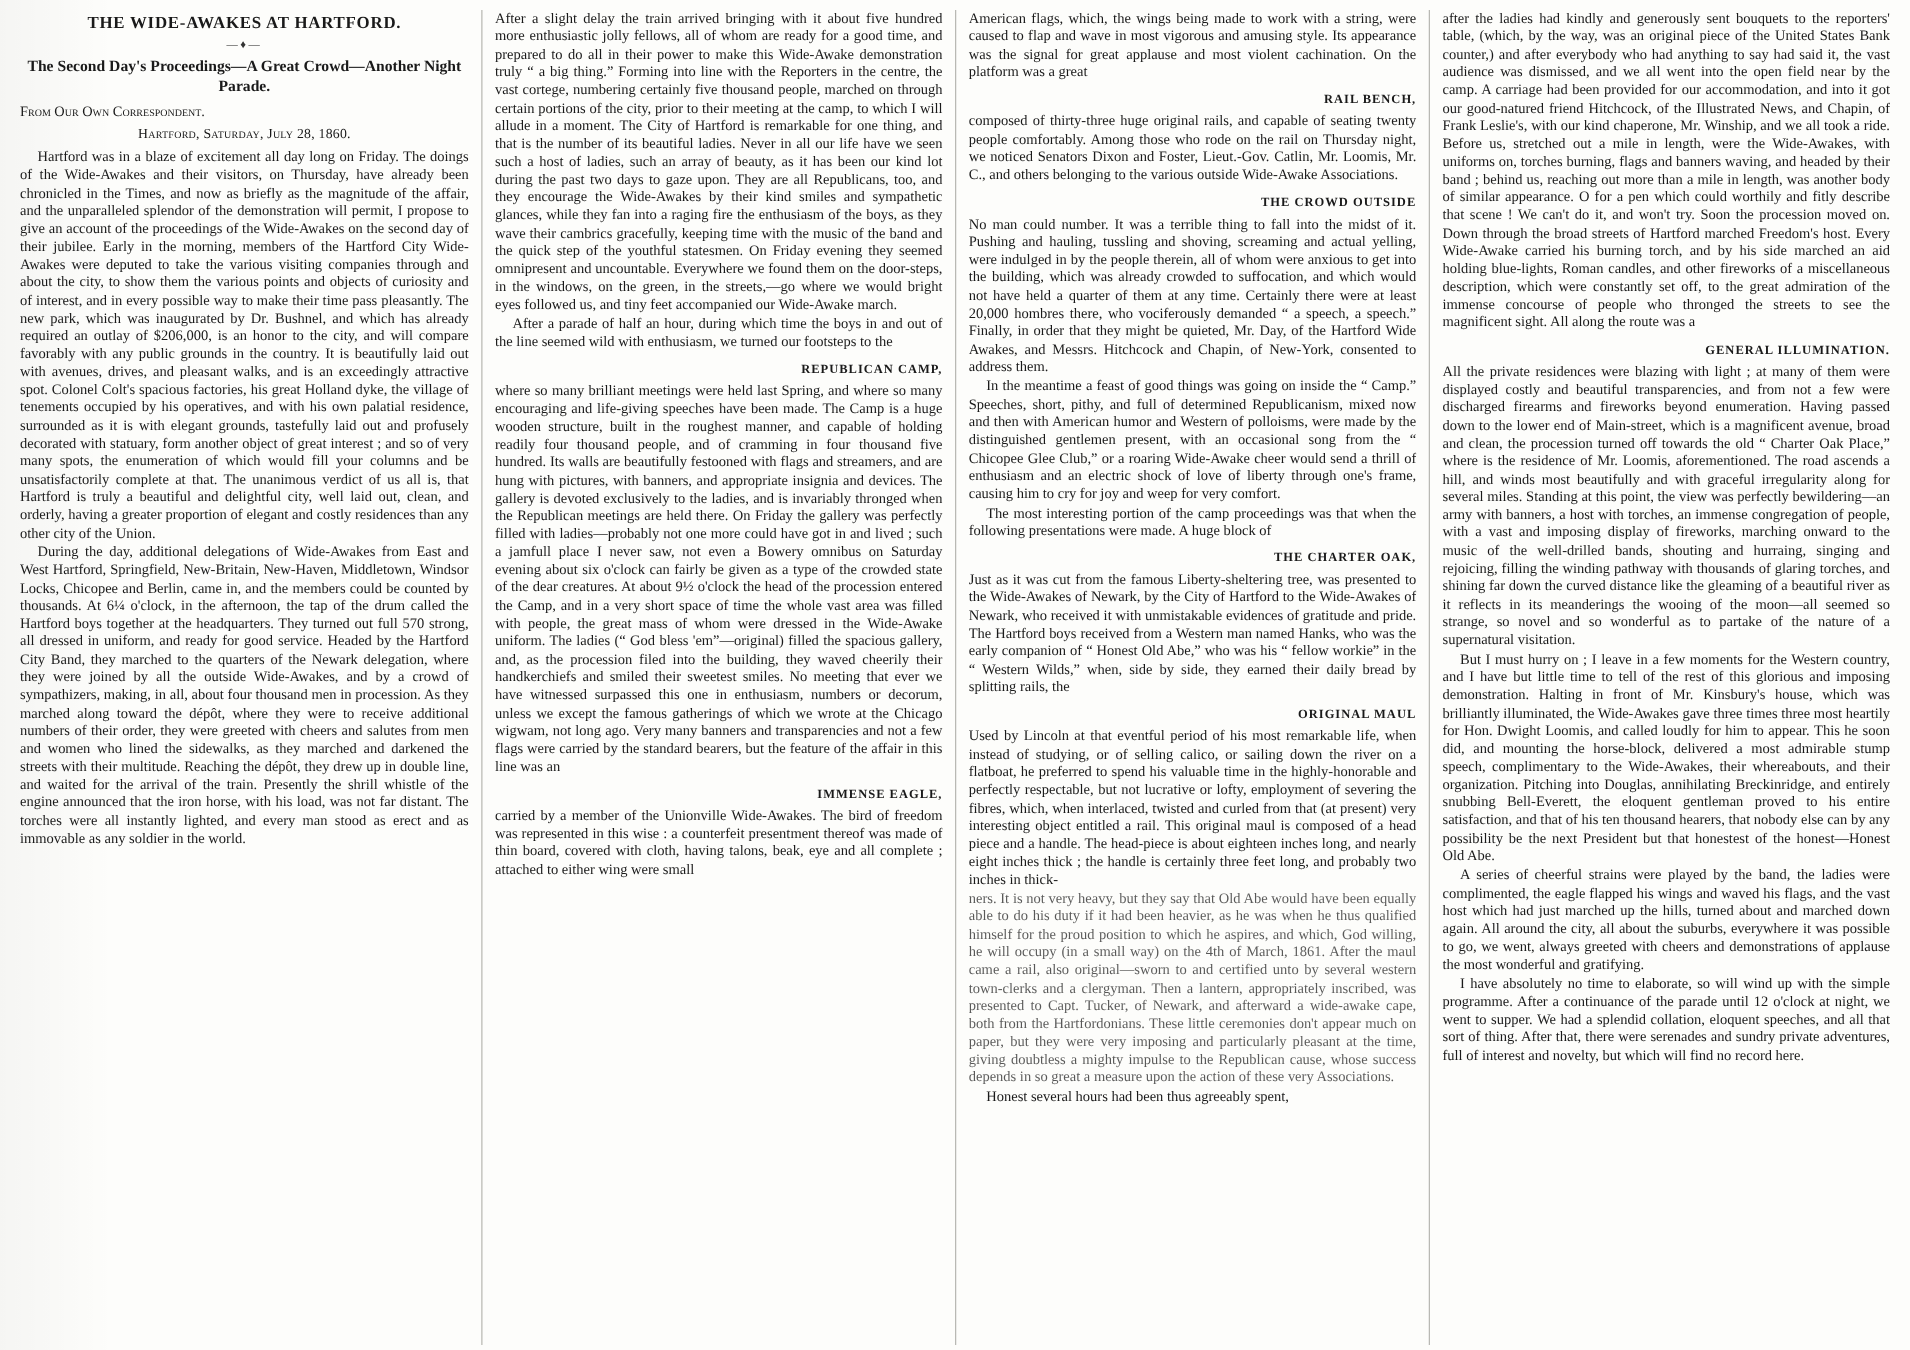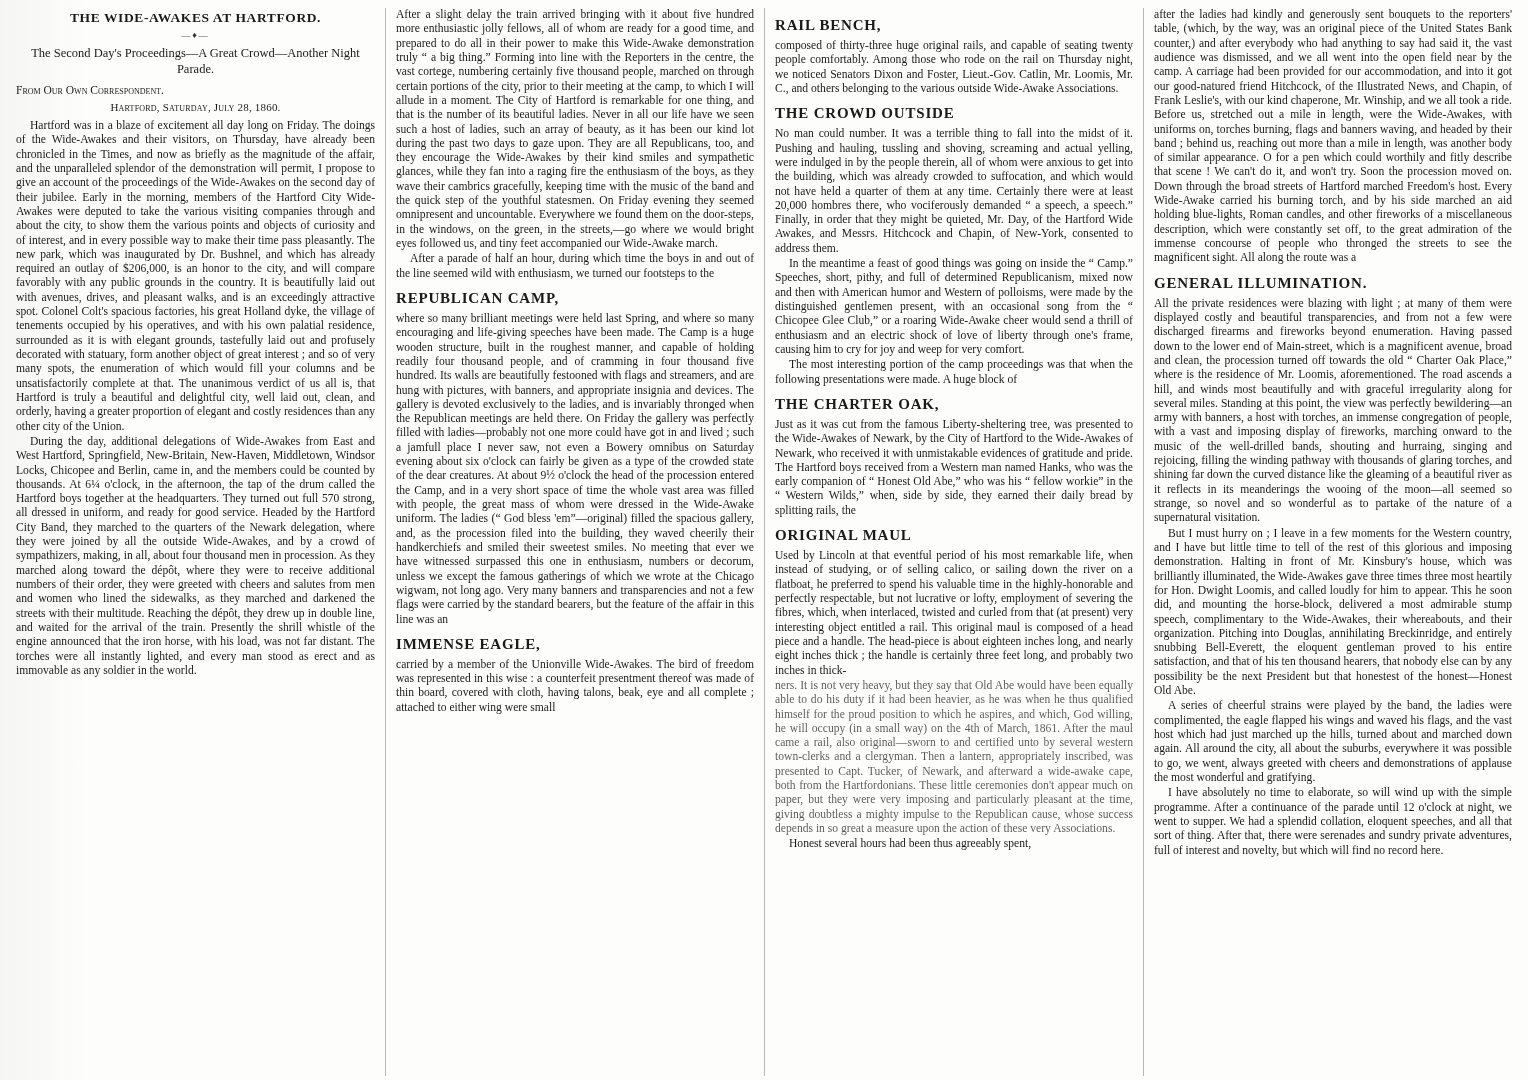--- a/index.html
+++ b/index.html
@@ -53,41 +53,41 @@
   }
   .rule-orn {
     text-align: center;
     font-size: 9px;
     letter-spacing: 2px;
     margin: -2px 0 5px 0;
     color: #333;
   }
   .subhead {
     text-align: center;
-    font-weight: normal;
+    font-weight: bold;
     font-size: 12.5px;
     line-height: 1.28;
     margin: 0 0 7px 0;
   }
   .byline {
     font-size: 11.5px;
     margin: 4px 0 5px 0;
     font-variant: small-caps;
   }
   .dateline {
     text-align: center;
     font-size: 11px;
     margin: 0 0 6px 0;
     font-variant: small-caps;
     letter-spacing: 0.2px;
   }
   .subsec {
-    text-align: left;
+    text-align: right;
     font-weight: bold;
-    font-size: 15px;
+    font-size: 10px;
     letter-spacing: 0.8px;
     margin: 9px 0 5px 0;
     text-transform: uppercase;
   }
   p.body {
     font-size: 11.6px;
     line-height: 1.235;
     text-align: justify;
     text-justify: inter-word;
     margin: 0 0 1px 0;
@@ -122,20 +122,21 @@
         <p class="body">After a parade of half an hour, during which time the boys in and out of the line seemed wild with enthusiasm, we turned our footsteps to the</p>
         <div class="subsec">REPUBLICAN CAMP,</div>
         <p class="body noindent">where so many brilliant meetings were held last Spring, and where so many encouraging and life-giving speeches have been made. The Camp is a huge wooden structure, built in the roughest manner, and capable of holding readily four thousand people, and of cramming in four thousand five hundred. Its walls are beautifully festooned with flags and streamers, and are hung with pictures, with banners, and appropriate insignia and devices. The gallery is devoted exclusively to the ladies, and is invariably thronged when the Republican meetings are held there. On Friday the gallery was perfectly filled with ladies—probably not one more could have got in and lived ; such a jamfull place I never saw, not even a Bowery omnibus on Saturday evening about six o'clock can fairly be given as a type of the crowded state of the dear creatures. At about 9½ o'clock the head of the procession entered the Camp, and in a very short space of time the whole vast area was filled with people, the great mass of whom were dressed in the Wide-Awake uniform. The ladies (“ God bless 'em”—original) filled the spacious gallery, and, as the procession filed into the building, they waved cheerily their handkerchiefs and smiled their sweetest smiles. No meeting that ever we have witnessed surpassed this one in enthusiasm, numbers or decorum, unless we except the famous gatherings of which we wrote at the Chicago wigwam, not long ago. Very many banners and transparencies and not a few flags were carried by the standard bearers, but the feature of the affair in this line was an</p>
         <div class="subsec">IMMENSE EAGLE,</div>
         <p class="body noindent">carried by a member of the Unionville Wide-Awakes. The bird of freedom was represented in this wise : a counterfeit presentment thereof was made of thin board, covered with cloth, having talons, beak, eye and all complete ; attached to either wing were small</p>
       </div>
     </div>
 
     <div class="col">
       <div class="col-inner">
+        <p class="body noindent">American flags, which, the wings being made to work with a string, were caused to flap and wave in most vigorous and amusing style. Its appearance was the signal for great applause and most violent cachination. On the platform was a great</p>
         <div class="subsec">RAIL BENCH,</div>
         <p class="body noindent">composed of thirty-three huge original rails, and capable of seating twenty people comfortably. Among those who rode on the rail on Thursday night, we noticed Senators Dixon and Foster, Lieut.-Gov. Catlin, Mr. Loomis, Mr. C., and others belonging to the various outside Wide-Awake Associations.</p>
         <div class="subsec">THE CROWD OUTSIDE</div>
         <p class="body noindent">No man could number. It was a terrible thing to fall into the midst of it. Pushing and hauling, tussling and shoving, screaming and actual yelling, were indulged in by the people therein, all of whom were anxious to get into the building, which was already crowded to suffocation, and which would not have held a quarter of them at any time. Certainly there were at least 20,000 hombres there, who vociferously demanded “ a speech, a speech.” Finally, in order that they might be quieted, Mr. Day, of the Hartford Wide Awakes, and Messrs. Hitchcock and Chapin, of New-York, consented to address them.</p>
         <p class="body">In the meantime a feast of good things was going on inside the “ Camp.” Speeches, short, pithy, and full of determined Republicanism, mixed now and then with American humor and Western of polloisms, were made by the distinguished gentlemen present, with an occasional song from the “ Chicopee Glee Club,” or a roaring Wide-Awake cheer would send a thrill of enthusiasm and an electric shock of love of liberty through one's frame, causing him to cry for joy and weep for very comfort.</p>
         <p class="body">The most interesting portion of the camp proceedings was that when the following presentations were made. A huge block of</p>
         <div class="subsec">THE CHARTER OAK,</div>
         <p class="body noindent">Just as it was cut from the famous Liberty-sheltering tree, was presented to the Wide-Awakes of Newark, by the City of Hartford to the Wide-Awakes of Newark, who received it with unmistakable evidences of gratitude and pride. The Hartford boys received from a Western man named Hanks, who was the early companion of “ Honest Old Abe,” who was his “ fellow workie” in the “ Western Wilds,” when, side by side, they earned their daily bread by splitting rails, the</p>
         <div class="subsec">ORIGINAL MAUL</div>
         <p class="body noindent">Used by Lincoln at that eventful period of his most remarkable life, when instead of studying, or of selling calico, or sailing down the river on a flatboat, he preferred to spend his valuable time in the highly-honorable and perfectly respectable, but not lucrative or lofty, employment of severing the fibres, which, when interlaced, twisted and curled from that (at present) very interesting object entitled a rail. This original maul is composed of a head piece and a handle. The head-piece is about eighteen inches long, and nearly eight inches thick ; the handle is certainly three feet long, and probably two inches in thick-</p>

